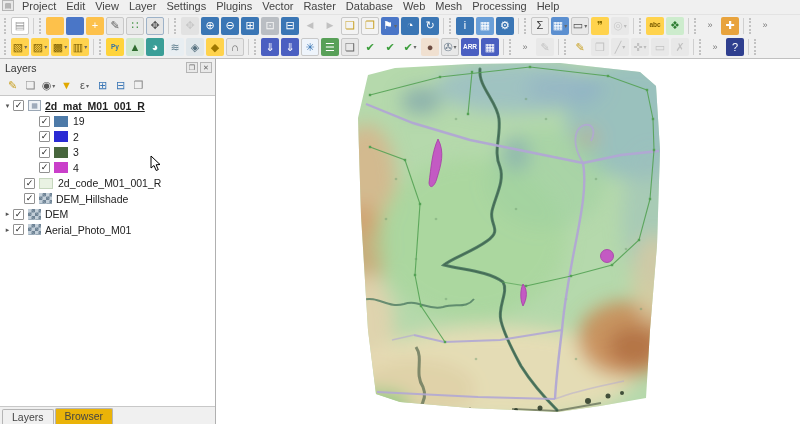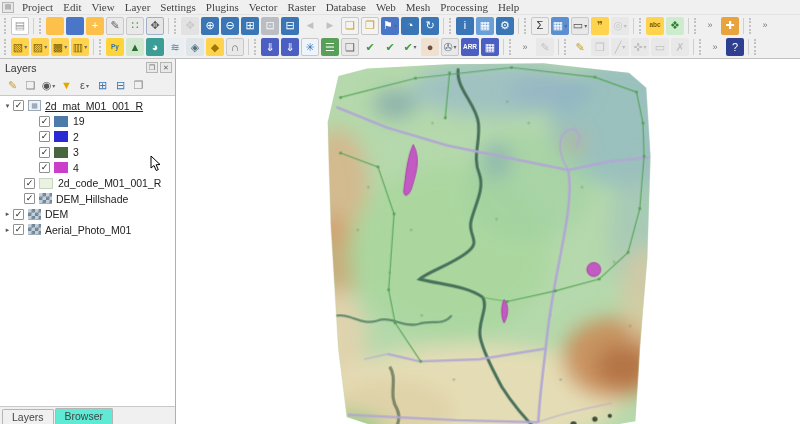--- a/index.html
+++ b/index.html
@@ -1,63 +1,63 @@
 <!DOCTYPE html>
 <html style="--map-base: #b5d9ac; --map-river: #4d7a62; --map-road: #b1a7d4; --map-boundary: #54a254; --map-pond: #c35ac3;"><head>
 <meta charset="utf-8">
 <style>
   * { margin:0; padding:0; box-sizing:border-box; }
   html,body { width:800px; height:424px; overflow:hidden; }
   body { background:#f0f0f0; font-family:"Liberation Sans", sans-serif; font-size:11px; color:#333; position:relative; }
 
   
-  .menubar { height:14px; display:flex; align-items:center; padding-left:2px; background:#f0f0f0;font-family:Liberation Serif, serif; }
+  .menubar { height:14px; display:flex; padding-left:2px; background:#f0f0f0; }
   .appicon { width:12px; height:11px; background:#e8e8e8; border:1px solid #b5b5b5; margin-right:3px; font-size:7px; color:#888; display:flex; align-items:center; justify-content:center; }
   .mitem { padding:0 5px; color:#444; cursor:default; line-height:13px; }
 
   
   .toolbar { height:22px; display:flex; align-items:center; padding-left:2px; background:#f0f0f0; }
   .tb1 { border-top:1px solid #e3e3e3; }
   .handle { width:4px; height:16px; margin:0 2px; border-left:2px dotted #c2c2c2; }
   .tsep { width:1px; height:16px; background:#cfcfcf; margin:0 3px; }
   .tbtn { min-width:18px; height:18px; margin:0 1px; border-radius:2px; display:flex; align-items:center; justify-content:center; font-size:11px; line-height:1; position:relative; cursor:default; }
   .tbtn.br { border:1px solid #c8c8c8; }
   .tbtn.a { background:#dfe4ea; border:1px solid #9db2c8; }
   .tbtn.d { opacity:.38; filter:grayscale(.8); }
   .tbtn.plain { background:transparent !important; color:#777 !important; font-size:9px; }
   .caret { font-size:6px; color:#666; margin-left:1px; }
   .tinytext { font-size:6.5px; font-weight:bold; letter-spacing:0; }
 
   
   .main { position:absolute; top:58px; left:0; right:0; bottom:0; display:flex; border-top:1px solid #c0c0c0; }
 
   
-  .panel { width:176px; background:#f0f0f0; border-right:1px solid #b0b0b0; display:flex; flex-direction:column; }
+  .panel { width:216px; background:#f0f0f0; border-right:1px solid #b0b0b0; display:flex; flex-direction:column; }
   .phead { height:16px; display:flex; align-items:center; padding:1px 3px 0 5px; }
   .ptitle { flex:1; font-size:10.5px; color:#333; }
   .pbtn { width:12px; height:11px; border:1px solid #b5b5b5; background:#e9e9e9; font-size:7px; color:#666; display:flex; align-items:center; justify-content:center; margin-left:2px; }
   .ptools { height:20px; display:flex; align-items:center; padding-left:4px; }
   .ptool { min-width:17px; height:17px; display:flex; align-items:center; justify-content:center; font-size:11px; margin-right:1px; border-radius:2px; }
   .tree { flex:1; background:#ffffff; border:1px solid #c8c8c8; border-left:none; border-right:none; overflow:hidden; position:relative; padding-top:2px; }
   .trow { height:15.5px; display:flex; align-items:center; white-space:nowrap; }
   .texp { width:11px; font-size:7px; color:#555; text-align:center; flex:none; }
   .tcheck { width:11px; height:11px; border:1px solid #919191; background:#fff; border-radius:1px; font-size:9px; line-height:9px; color:#222; text-align:center; margin-right:4px; flex:none; }
   .tswatch { width:14px; height:11px; margin-right:5px; flex:none; }
   .tmesh { width:13px; height:11px; margin-right:4px; flex:none; border:1px solid #9aa7b5; background:#eef2f6; color:#8090a5; font-size:7px; line-height:9px; text-align:center; }
   .traster { width:13px; height:11px; margin-right:4px; flex:none;
     background-image:
       linear-gradient(45deg,#6f8496 25%,transparent 25%,transparent 75%,#6f8496 75%),
       linear-gradient(45deg,#6f8496 25%,#c3cfd9 25%,#c3cfd9 75%,#6f8496 75%);
     background-size:7px 7px; background-position:0 0,3.5px 3.5px; }
   .tlabel { font-size:10.5px; color:#222; }
-  .tlabel.b { font-weight:normal; text-decoration:underline; }
+  .tlabel.b { font-weight:bold; text-decoration:underline; }
 
   
   .tabs { height:17px; display:flex; align-items:flex-end; background:#f0f0f0; padding-left:2px; }
-  .tab { font-size:10.5px; padding:1px 9px 2px; border:1px solid #b5b5b5; border-bottom:none; background:#5eead4; color:#444; margin-right:1px; border-radius:2px 2px 0 0; }
+  .tab { font-size:10.5px; padding:1px 9px 2px; border:1px solid #b5b5b5; border-bottom:none; background:#eab308; color:#444; margin-right:1px; border-radius:2px 2px 0 0; }
   .tab.active { background:#f0f0f0; height:16px; position:relative; top:1px; border-bottom:1px solid #f0f0f0; }
 
   
   .canvas { flex:1; background:#ffffff; position:relative; }
   .canvas svg { position:absolute; inset:0; }
   .mapbase { fill:var(--map-base); }
   .river   { stroke:var(--map-river); fill:none; }
   .road    { stroke:var(--map-road); fill:none; }
   .bnd     { stroke:var(--map-boundary); fill:none; }
   .vx      { fill:var(--map-boundary); }

